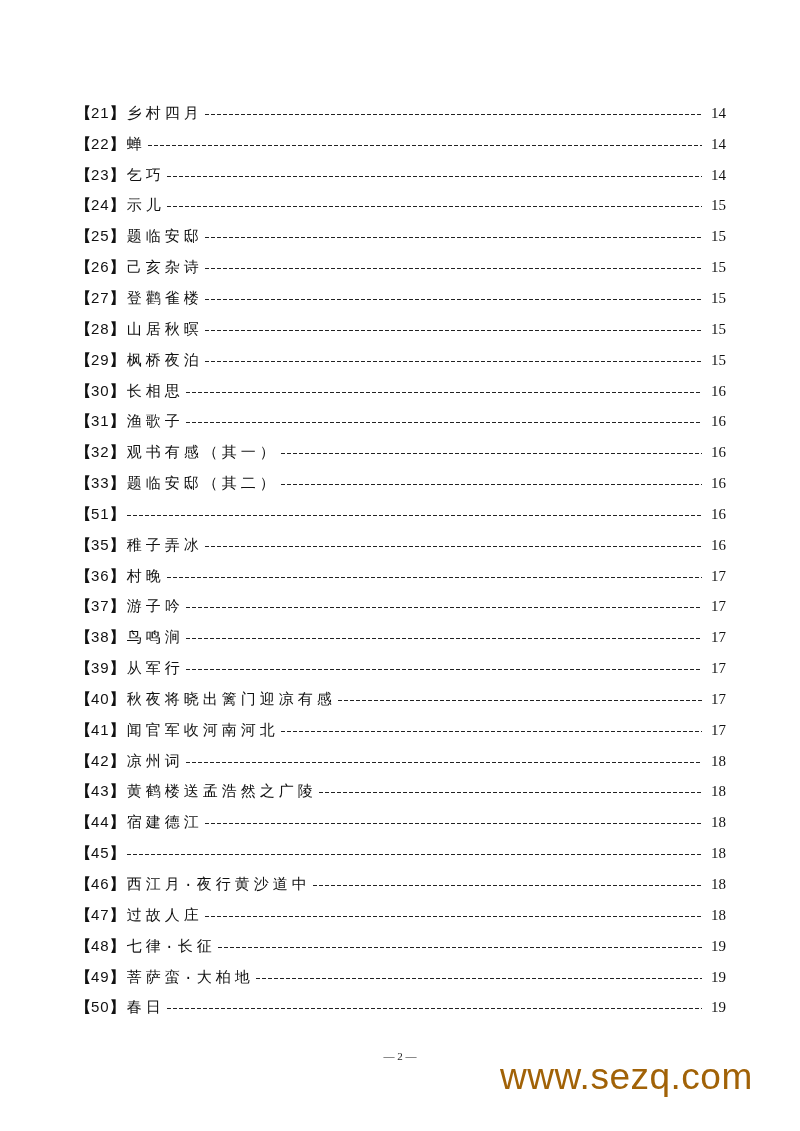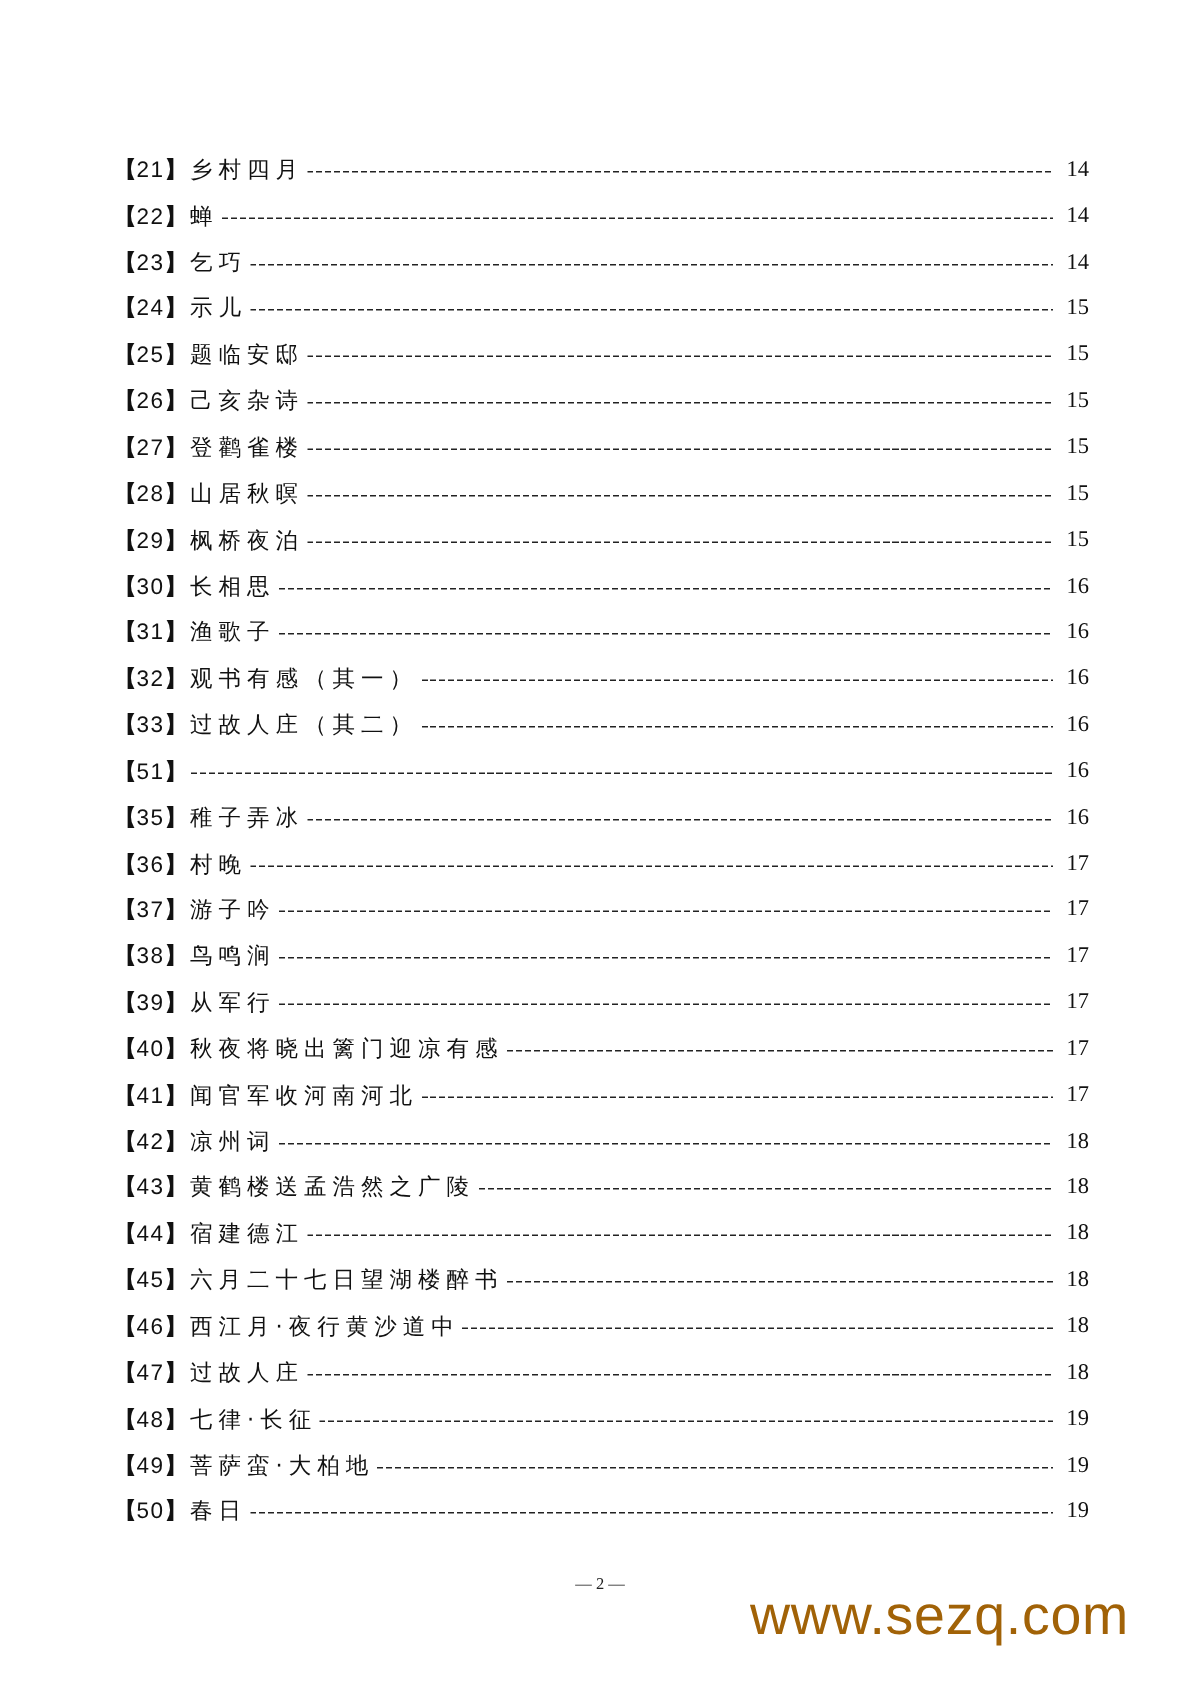--- a/index.html
+++ b/index.html
@@ -6,21 +6,21 @@
     body { width: 800px; height: 1131px; position: relative; overflow: hidden; }
     .page { position: absolute; left: 0; top: 0; width: 800px; height: 1131px; background: #fff; }
     .toc { position: absolute; left: 76px; top: 98px; width: 650px; margin: 0; padding: 0; list-style: none; }
     .toc-row {
       display: flex; align-items: center; height: 30.85px;
       font-family: "DejaVu Sans", "Liberation Sans", sans-serif;
       font-size: 15px; color: #111; white-space: nowrap;
     }
     .toc-num { font-family: "Liberation Sans", sans-serif; font-size: 15px; letter-spacing: 1px; flex: 0 0 auto; }
     .toc-num .br { font-family: "DejaVu Sans", sans-serif; font-weight: bold; letter-spacing: 0; }
-    .toc-title { flex: 0 0 auto; letter-spacing: 4px; margin-left: 2px; }
+    .toc-title { flex: 0 0 auto; letter-spacing: 4px; margin-left: 2px; font-family: Liberation Mono, monospace; }
     .toc-leader {
       flex: 1 1 auto; height: 1px; margin: 0 4px 0 2px;
       background-image: repeating-linear-gradient(to right, #222 0, #222 4px, transparent 4px, transparent 6px);
       align-self: center; position: relative; top: 1px;
     }
     .toc-page { flex: 0 0 auto; font-family: Liberation Serif, serif; font-size: 15px; width: 20px; text-align: right; }
     .page-footer {
       position: absolute; left: 0; width: 100%; top: 1050px; text-align: center;
       font-family: "Liberation Serif", serif; font-size: 11px; color: #222;
     }
@@ -102,21 +102,21 @@
         <span class="toc-page">16</span>
       </li>
       <li class="toc-row">
         <span class="toc-num"><span class="br">【</span><span>32</span><span class="br">】</span></span>
         <span class="toc-title">观书有感（其一）</span>
         <span class="toc-leader"></span>
         <span class="toc-page">16</span>
       </li>
       <li class="toc-row">
         <span class="toc-num"><span class="br">【</span><span>33</span><span class="br">】</span></span>
-        <span class="toc-title">过故人庄（其二）</span>
+        <span class="toc-title">题临安邸（其二）</span>
         <span class="toc-leader"></span>
         <span class="toc-page">16</span>
       </li>
       <li class="toc-row">
         <span class="toc-num"><span class="br">【</span><span>51</span><span class="br">】</span></span>
         <span class="toc-leader"></span>
         <span class="toc-page">16</span>
       </li>
       <li class="toc-row">
         <span class="toc-num"><span class="br">【</span><span>35</span><span class="br">】</span></span>
@@ -173,21 +173,20 @@
         <span class="toc-page">18</span>
       </li>
       <li class="toc-row">
         <span class="toc-num"><span class="br">【</span><span>44</span><span class="br">】</span></span>
         <span class="toc-title">宿建德江</span>
         <span class="toc-leader"></span>
         <span class="toc-page">18</span>
       </li>
       <li class="toc-row">
         <span class="toc-num"><span class="br">【</span><span>45</span><span class="br">】</span></span>
-        <span class="toc-title">六月二十七日望湖楼醉书</span>
         <span class="toc-leader"></span>
         <span class="toc-page">18</span>
       </li>
       <li class="toc-row">
         <span class="toc-num"><span class="br">【</span><span>46</span><span class="br">】</span></span>
         <span class="toc-title">西江月·夜行黄沙道中</span>
         <span class="toc-leader"></span>
         <span class="toc-page">18</span>
       </li>
       <li class="toc-row">

